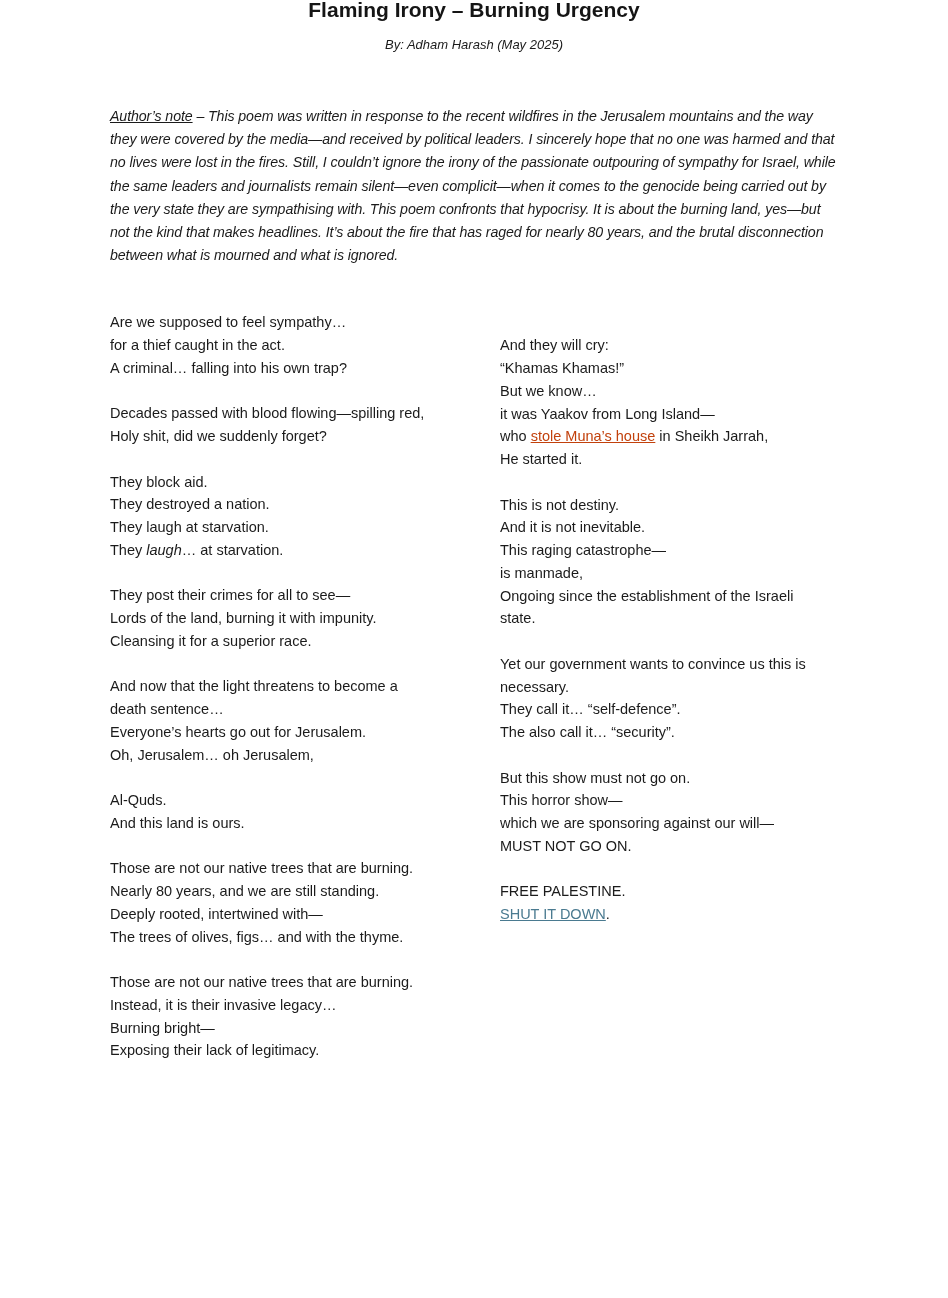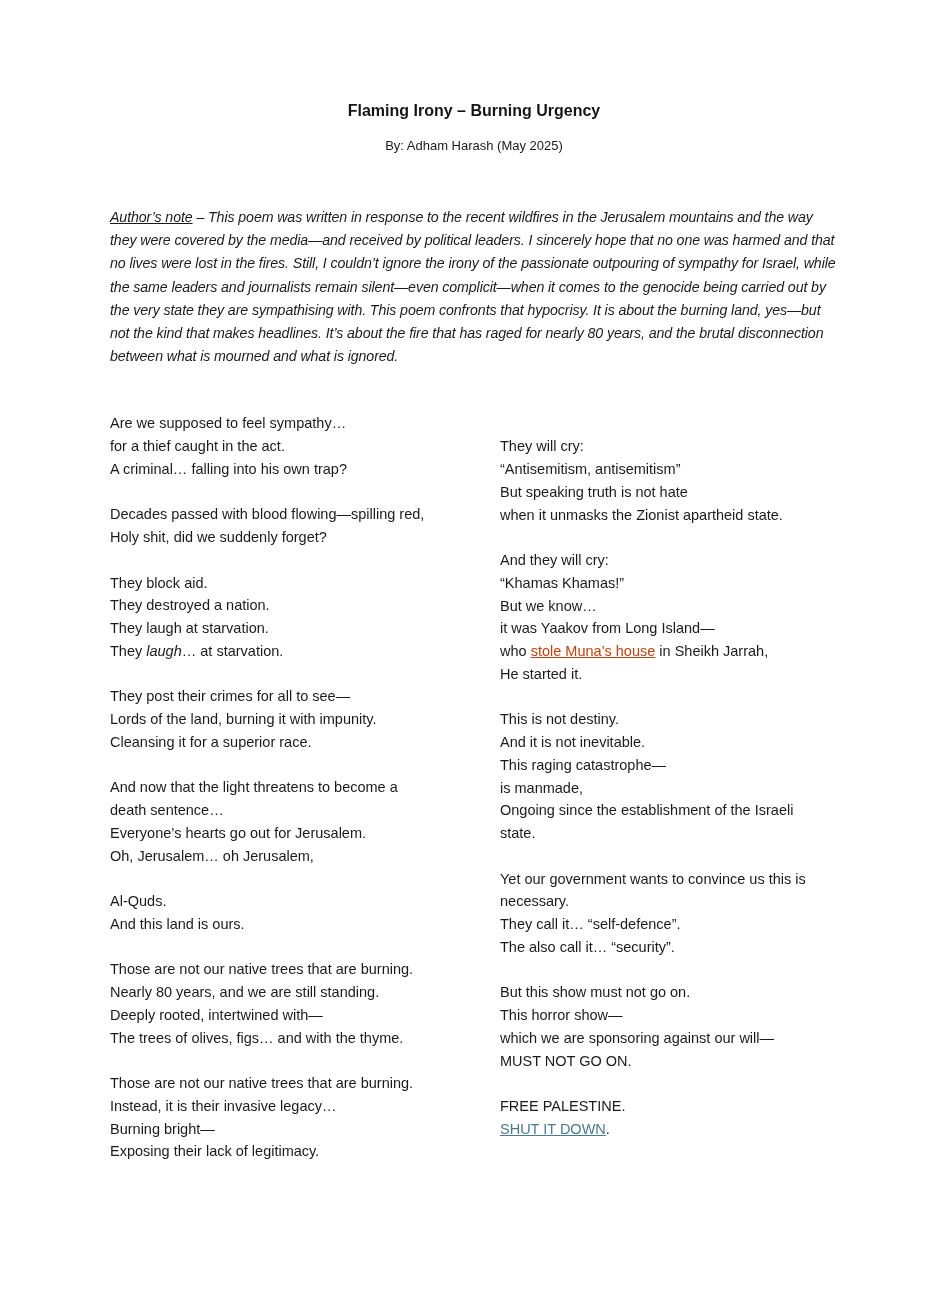--- a/index.html
+++ b/index.html
@@ -12,30 +12,30 @@
     width: 948px;
     height: 1298px;
     background: #ffffff;
     color: #1b1b1b;
     font-family: "Liberation Sans", sans-serif;
     overflow: hidden;
     box-sizing: border-box;
   }
   .title {
     margin: 0;
-    padding-top: 101px;
     text-align: center;
-    font-size: 16px;
+    font-size: 21px;
     line-height: 20px;
     font-weight: 700;
     color: #151515;
   }
   .byline {
     margin-top: 17px;
     text-align: center;
+    font-style: italic;
     font-size: 13px;
     line-height: 16px;
     color: #1b1b1b;
   }
   .note {
     margin: 52px 110px 0 110px;
     font-style: italic;
     font-size: 14.2px;
     line-height: 23.2px;
     color: #1b1b1b;
@@ -115,26 +115,20 @@
         </div>
         <div class="stanza">
           <div class="line"><span>Those are not our native trees that are burning.</span></div>
           <div class="line"><span>Instead, it is their invasive legacy…</span></div>
           <div class="line"><span>Burning bright—</span></div>
           <div class="line"><span>Exposing their lack of legitimacy.</span></div>
         </div>
       </div>
     <div class="col col-right" id="col-right">
         <div class="stanza">
-          <div class="line"><span>They will cry:</span></div>
-          <div class="line"><span>“Antisemitism, antisemitism”</span></div>
-          <div class="line"><span>But speaking truth is not hate</span></div>
-          <div class="line"><span>when it unmasks the Zionist apartheid state.</span></div>
-        </div>
-        <div class="stanza">
           <div class="line"><span>And they will cry:</span></div>
           <div class="line"><span>“Khamas Khamas!”</span></div>
           <div class="line"><span>But we know…</span></div>
           <div class="line"><span>it was Yaakov from Long Island—</span></div>
           <div class="line"><span>who </span><a class="poem-link" href="#" style="color: #c2410c;">stole Muna’s house</a><span> in Sheikh Jarrah,</span></div>
           <div class="line"><span>He started it.</span></div>
         </div>
         <div class="stanza">
           <div class="line"><span>This is not destiny.</span></div>
           <div class="line"><span>And it is not inevitable.</span></div>

